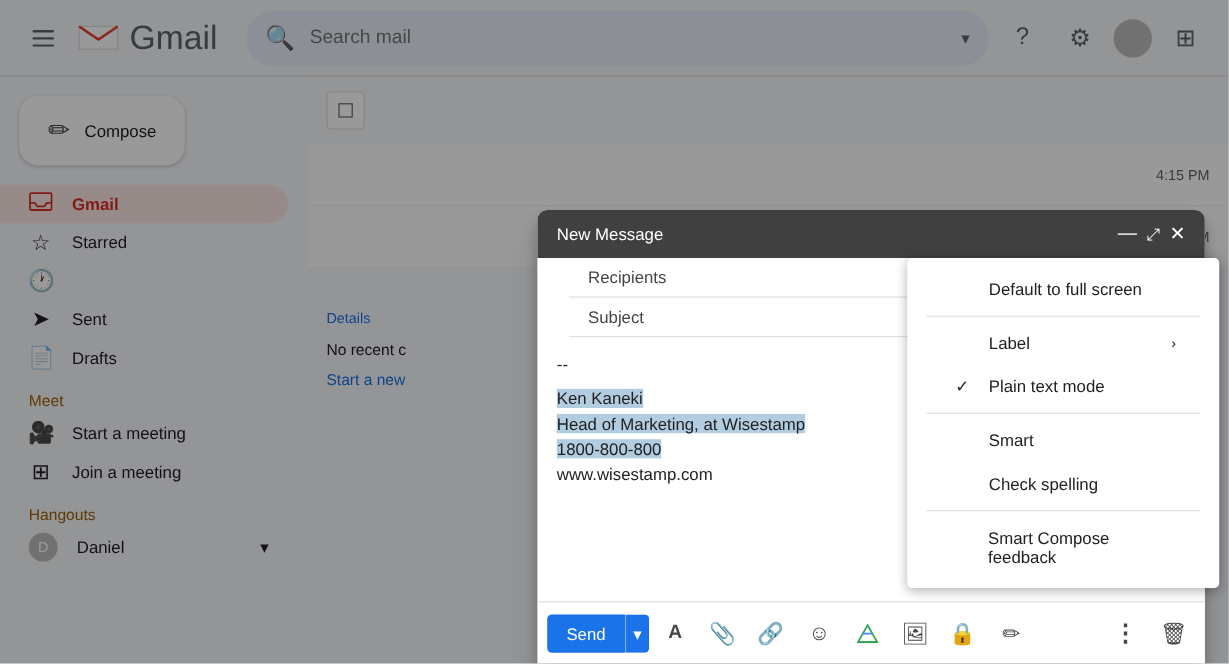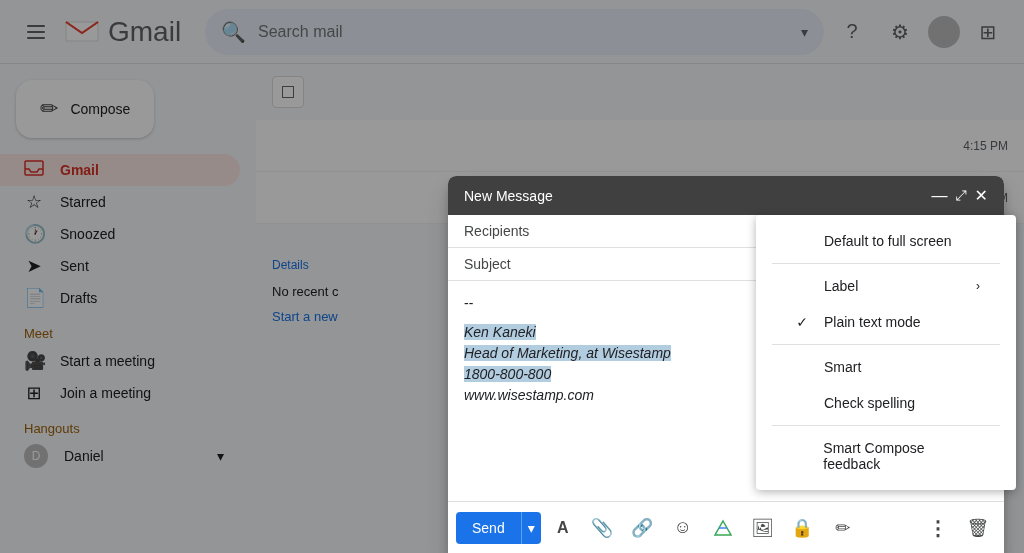--- a/index.html
+++ b/index.html
@@ -39,26 +39,26 @@
     .overlay { position: absolute; top: 0; left: 0; width: 100%; height: 100%; background: rgba(0,0,0,0.4); z-index: 100; }
 
     
     .compose-window { position: absolute; bottom: 0; right: 20px; width: 556px; background: white; border-radius: 8px 8px 0 0; box-shadow: 0 8px 10px rgba(0,0,0,0.2), 0 16px 24px rgba(0,0,0,0.14); z-index: 200; overflow: visible; }
     .compose-header { background: #404040; color: white; padding: 10px 16px; display: flex; align-items: center; border-radius: 8px 8px 0 0; cursor: pointer; }
     .compose-title { flex: 1; font-size: 14px; font-weight: 500; }
     .compose-header-icons { display: flex; gap: 8px; align-items: center; }
     .compose-header-icon { color: white; font-size: 16px; cursor: pointer; }
 
     .compose-body { background: white; }
-    .compose-field { padding: 8px 16px; border-bottom: 1px solid #e0e0e0; display: flex; align-items: center; }
+    .compose-field { padding: 8px 16px; border-bottom: 1px solid #e0e0e0; display: flex; align-items: center; margin-left: 26px; }
     .compose-field-label { color: #444746; font-size: 14px; width: 70px; }
     .compose-field input { border: none; outline: none; flex: 1; font-size: 14px; color: #202124; }
 
     .compose-text-area { padding: 12px 16px; min-height: 220px; font-size: 14px; color: #202124; line-height: 1.5; position: relative; }
-    .signature-block { margin-top: 8px; font-style: italic; }
+    .signature-block { margin-top: 8px; }
     .signature-selected { background: #b3cde0; display: inline; }
 
     .compose-toolbar { height: 52px; border-top: 1px solid #e0e0e0; display: flex; align-items: center; padding: 0 8px; gap: 4px; }
     .send-btn { background: #1a73e8; color: white; border: none; border-radius: 4px; padding: 8px 16px; font-size: 14px; font-weight: 500; cursor: pointer; display: flex; align-items: center; gap: 0; }
     .send-btn-arrow { background: #1a73e8; color: white; border: none; border-left: 1px solid rgba(255,255,255,0.3); padding: 8px 6px; border-radius: 0 4px 4px 0; cursor: pointer; }
     .send-btn-group { display: flex; }
     .toolbar-icon { width: 36px; height: 36px; display: flex; align-items: center; justify-content: center; border-radius: 4px; cursor: pointer; color: #444746; font-size: 18px; }
     .toolbar-spacer { flex: 1; }
 
     
@@ -121,21 +121,20 @@
           </svg>
       </span>
       <span class="nav-label">Gmail</span>
     </div>
     <div class="nav-item">
       <span class="nav-icon">☆</span>
       <span class="nav-label">Starred</span>
     </div>
     <div class="nav-item">
       <span class="nav-icon">🕐</span>
-      <span class="nav-label">Snoozed</span>
     </div>
     <div class="nav-item">
       <span class="nav-icon">➤</span>
       <span class="nav-label">Sent</span>
     </div>
     <div class="nav-item">
       <span class="nav-icon">📄</span>
       <span class="nav-label">Drafts</span>
     </div>
 

